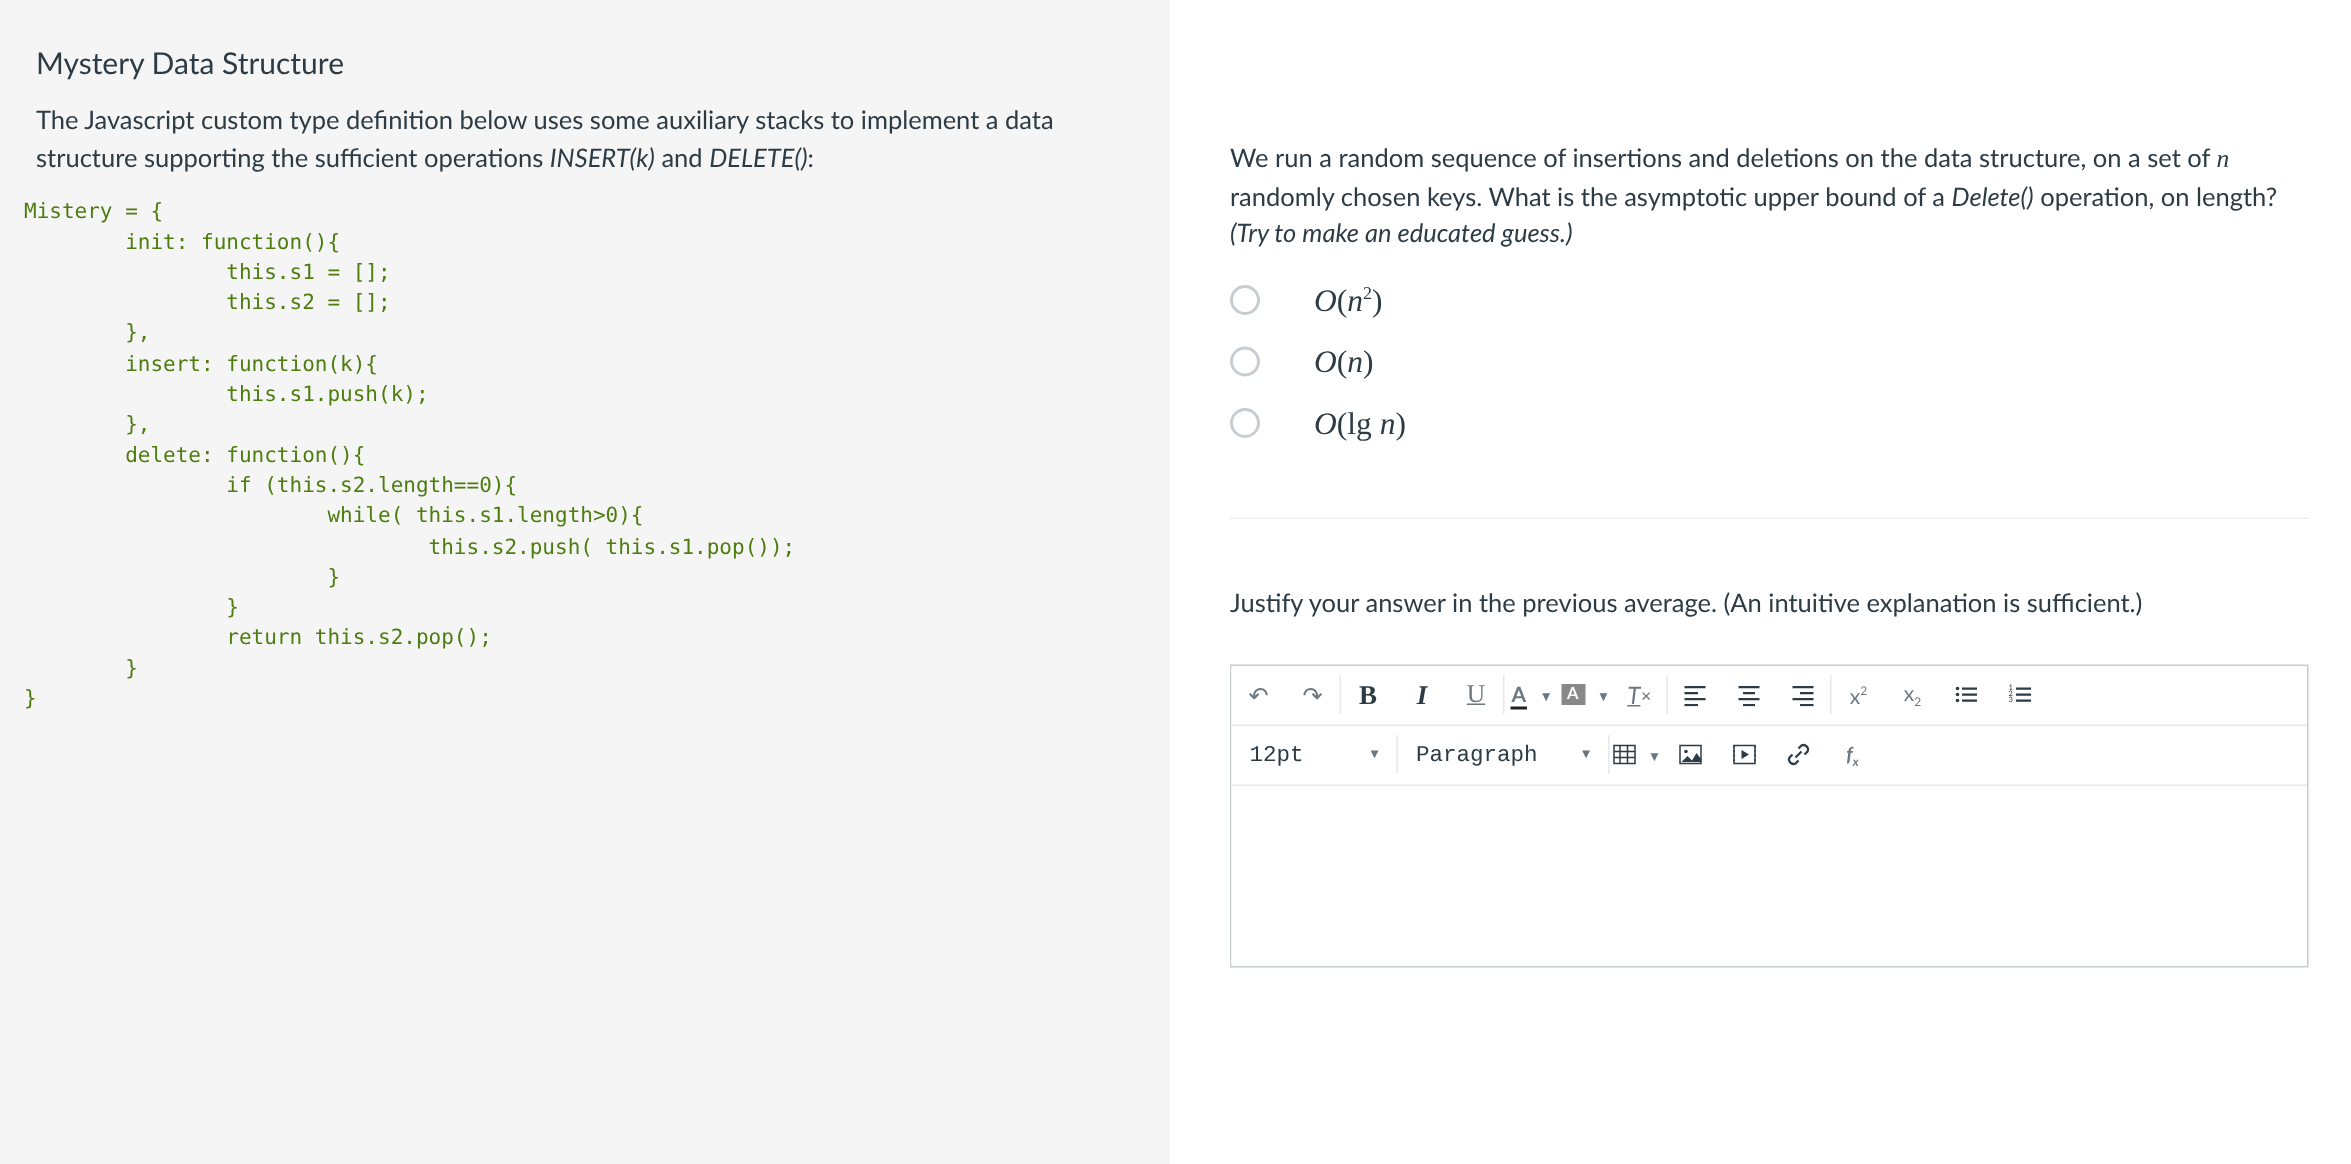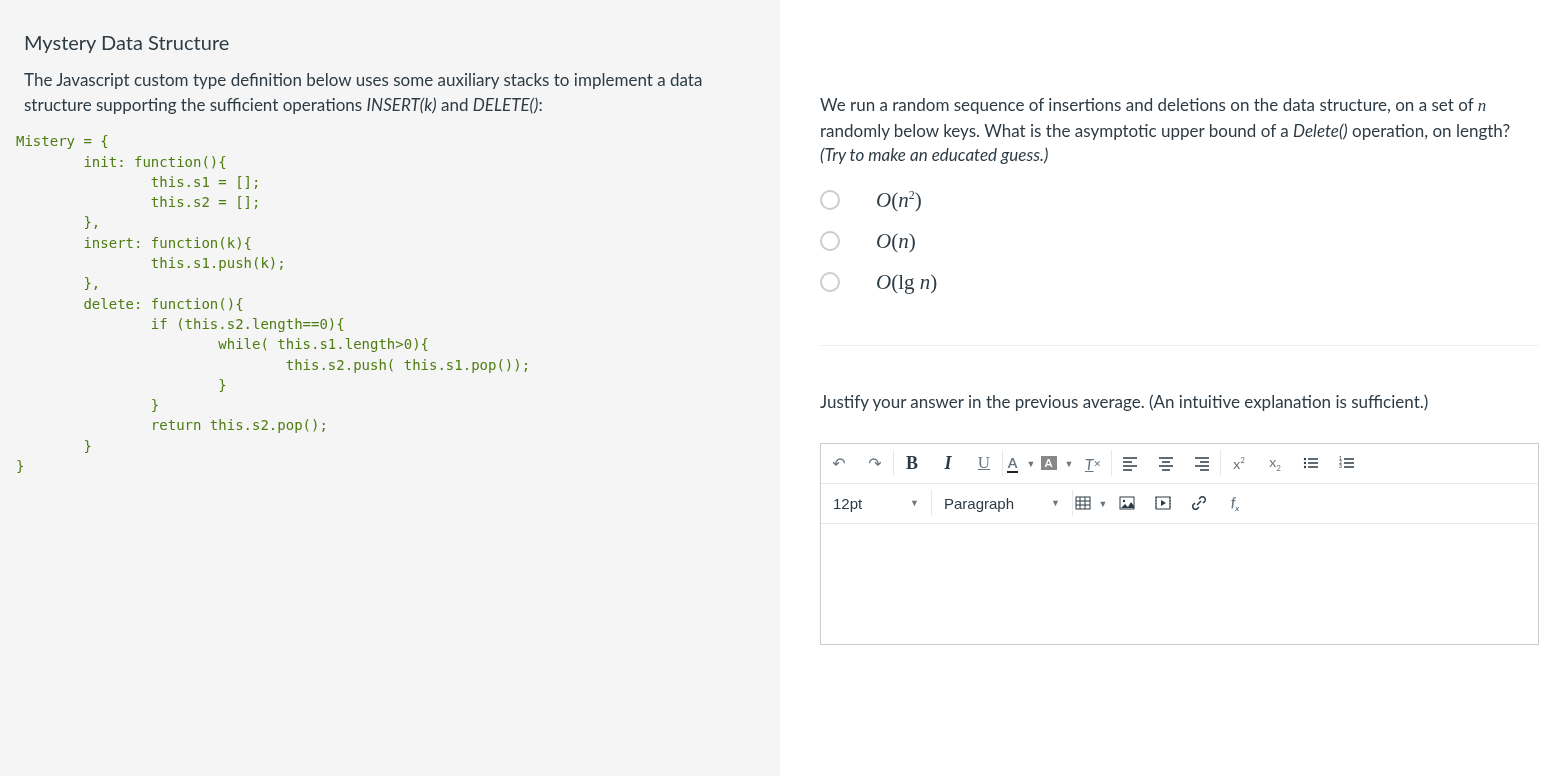--- a/index.html
+++ b/index.html
@@ -17,21 +17,21 @@
   .prompt em{font-style:italic}
   .math{font-family:"STIXGeneral","Cambria Math","Times New Roman",serif;font-style:italic}
   .options{display:flex;flex-direction:column;gap:4px;margin-top:6px}
   .option{display:flex;align-items:center;gap:36px;padding:6px 0;cursor:pointer}
   .radio{width:20px;height:20px;border:2px solid #c7cdd1;border-radius:50%;flex:0 0 20px;background:#fff}
   .opt-label{font-family:"STIXGeneral","Cambria Math","Times New Roman",serif;font-size:21px;color:#2d3b45}
   .opt-label sup{font-size:12px}
   .editor{border:1px solid #c7cdd1;margin-top:28px}
   .toolbar-row{display:flex;align-items:center;height:40px;border-bottom:1px solid #e8e8e8;background:#fff}
   .tbtn{width:36px;height:40px;display:flex;align-items:center;justify-content:center;color:#6b7780;font-size:16px;cursor:pointer;position:relative}
-  .tbtn.wide{width:auto;padding:0 12px;gap:6px;font-family:Liberation Sans, sans-serif;font-size:15px;color:#2d3b45}
+  .tbtn.wide{width:auto;padding:0 12px;gap:6px;font-family:Liberation Mono, monospace;font-size:15px;color:#2d3b45}
   .sep{width:1px;height:26px;background:#e8e8e8}
   .tbtn svg{width:16px;height:16px}
   .caret{font-size:9px;color:#6b7780;margin-left:8px}
   .bold{font-weight:900;font-family:Georgia,serif;font-size:18px;color:#2d3b45}
   .italic{font-style:italic;font-family:Georgia,serif;font-size:18px;font-weight:700;color:#2d3b45}
   .editor-body{height:120px;background:#fff}
   .bg-a{display:inline-block;width:16px;height:14px;background:#888;color:#fff;font-size:11px;font-weight:700;text-align:center;line-height:14px}
   .clr-a{display:inline-block;border-bottom:2px solid #222;font-size:14px;font-weight:700;padding:0 1px}
 </style>
 </head>
@@ -58,21 +58,21 @@
                 }
                 return this.s2.pop();
         }
 }</pre>
 </div>
 
 <div class="right-pane">
 
   <div class="question-block q1">
     <p class="prompt">
-      <span>We run a random sequence of insertions and deletions on the data structure, on a set of </span><span class="math">n</span><span> randomly below keys.  What is the asymptotic upper bound of a </span><em>Delete()</em><span> operation, on length? </span><em>(Try to make an educated guess.)</em>
+      <span>We run a random sequence of insertions and deletions on the data structure, on a set of </span><span class="math">n</span><span> randomly chosen keys.  What is the asymptotic upper bound of a </span><em>Delete()</em><span> operation, on length? </span><em>(Try to make an educated guess.)</em>
     </p>
     <div class="options">
       <label class="option">
         <span class="radio"></span>
         <span class="opt-label"><span style="font-style:italic">O</span>(<span style="font-style:italic">n</span><sup>2</sup>)</span>
       </label>
       <label class="option">
         <span class="radio"></span>
         <span class="opt-label"><span style="font-style:italic">O</span>(<span style="font-style:italic">n</span>)</span>
       </label>

